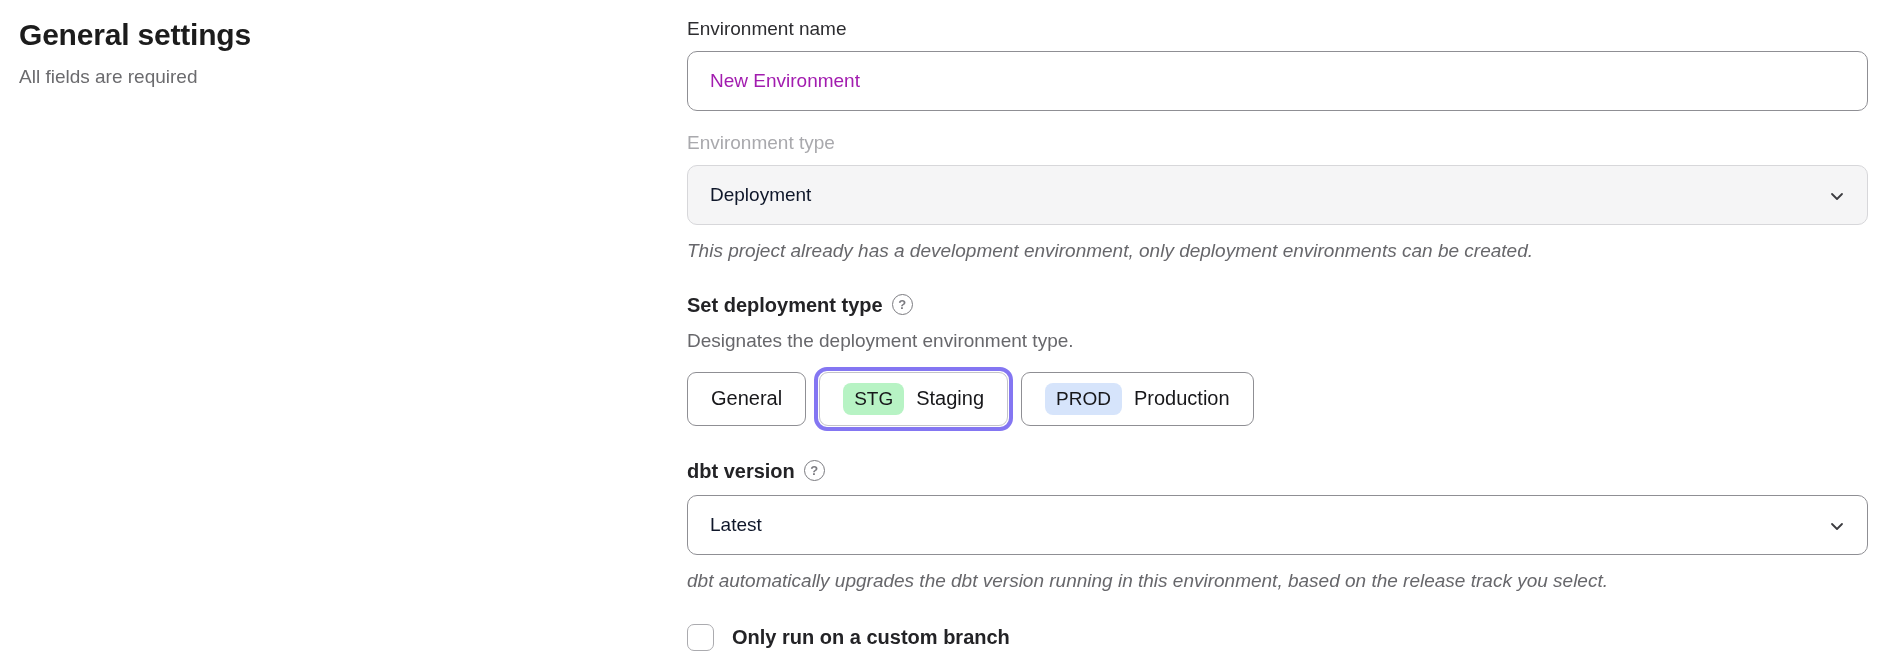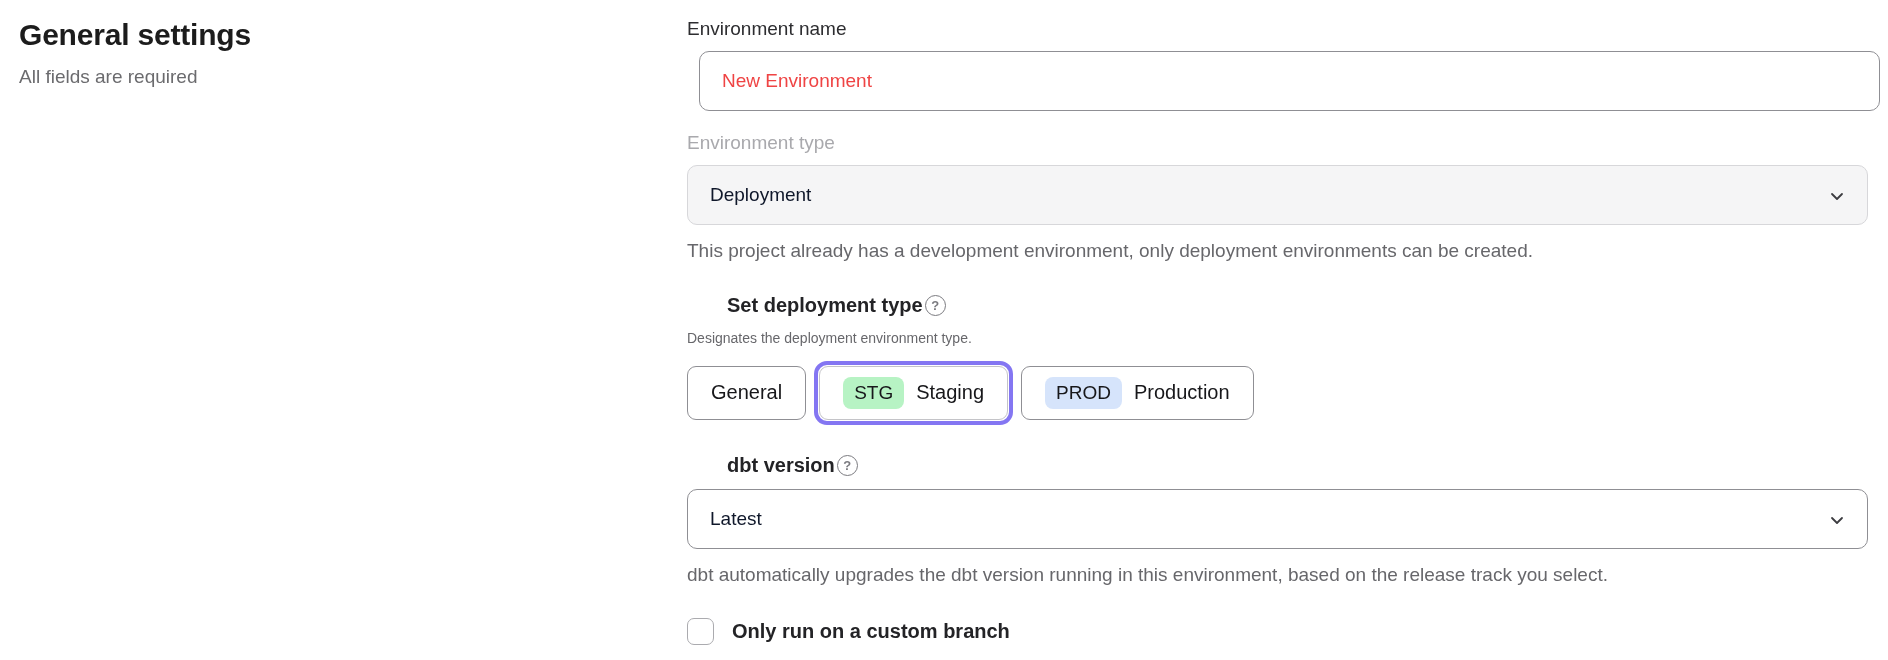--- a/index.html
+++ b/index.html
@@ -26,56 +26,55 @@
 
   .field-label {
     font-size: 19px; font-weight: 500; color: #2d2d30; margin-bottom: 11px;
   }
   .field-label.disabled { color: #a9a9ad; }
 
   .text-input {
     width: 100%; height: 60px;
     border: 1px solid #8f8f94; border-radius: 10px;
     background: #ffffff;
-    font-family: inherit; font-size: 19px; color: #ef4444;
+    font-family: inherit; font-size: 19px; color: #a21caf;
     padding: 4px 22px;
     outline: none;
     display: block;
-    margin-left: 12px;
   }
 
   .select-box {
     width: 100%; height: 60px;
     border: 1px solid #8f8f94; border-radius: 10px;
     background: #ffffff;
     display: flex; align-items: center; justify-content: space-between;
     padding: 0 22px;
     font-size: 19px; color: #0f172a;
     cursor: pointer;
   }
   .select-box.disabled {
     background: #f5f5f6; border-color: #d7d7da; cursor: default;
   }
   .chevron { width: 16px; height: 16px; flex: 0 0 auto; color: #3c3c40; }
 
   .helper-text {
-    margin-top: 14px; font-size: 19px; color: #67676b; line-height: 1.25;
+    margin-top: 14px; font-size: 19px; color: #67676b; line-height: 1.25; font-style: italic;
   }
 
   .section-head {
-    display: flex; align-items: center; gap: 2px; margin-top: 31px; margin-left: 40px;
+    display: flex; align-items: flex-start; gap: 9px; margin-top: 31px;
   }
   .section-title { font-size: 20px; font-weight: 700; color: #232326; }
   .help-icon {
     width: 21px; height: 21px; border: 1.6px solid #7b7b80; border-radius: 50%;
     color: #7b7b80; font-size: 13px; font-weight: 700;
     display: inline-flex; align-items: center; justify-content: center;
     line-height: 1; cursor: pointer;
   }
-  .section-desc { margin-top: 13px; font-size: 14px; color: #67676b; }
+  .section-desc { margin-top: 13px; font-size: 19px; color: #67676b; }
 
   
   .segment-row { margin-top: 15px; display: flex; align-items: center; gap: 8px; }
   .seg-btn {
     height: 54px;
     border: 1px solid #8f8f94; border-radius: 9px;
     background: #ffffff;
     display: inline-flex; align-items: center; gap: 12px;
     padding: 0 23px;
     font-family: inherit; font-size: 20px; color: #17171a;

